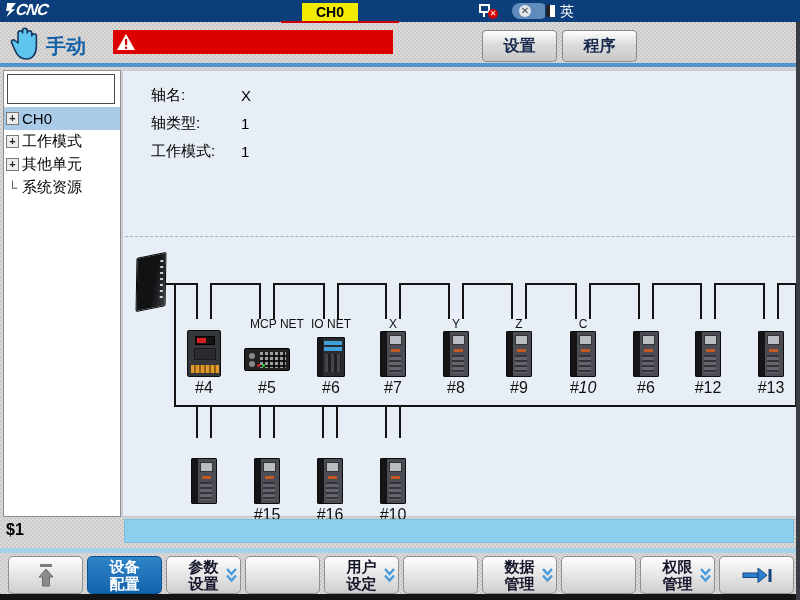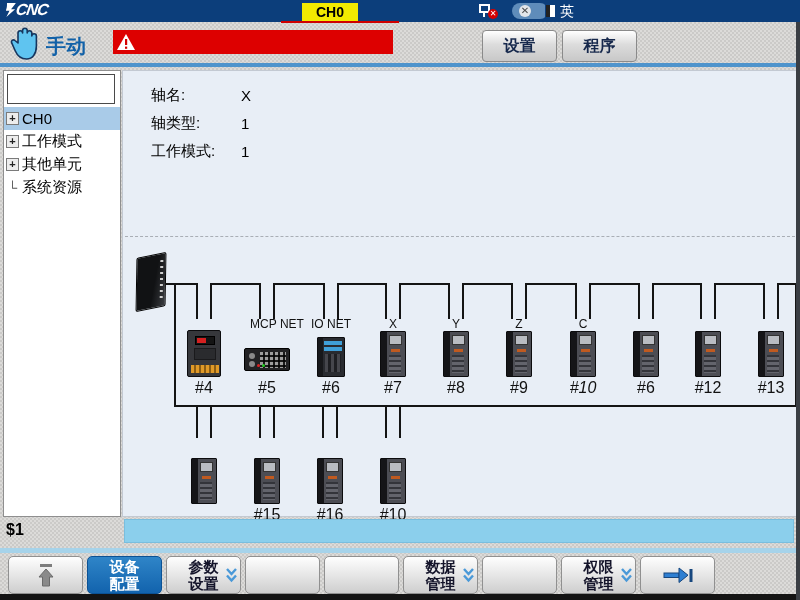--- a/index.html
+++ b/index.html
@@ -344,20 +344,28 @@
     </div>
     <div class="skey">
       <span>参数</span>
         <span>设置</span>
       <svg class="chev" width="13" height="16" viewBox="0 0 13 16">
         <path d="M2 2 L6.5 7 L11 2" fill="none" stroke="#4a99d8" stroke-width="2.4"></path>
         <path d="M2 8.5 L6.5 13.5 L11 8.5" fill="none" stroke="#4a99d8" stroke-width="2.4"></path>
       </svg>
     </div>
     <div class="skey"></div>
+    <div class="skey">
+      <span>用户</span>
+        <span>设定</span>
+      <svg class="chev" width="13" height="16" viewBox="0 0 13 16">
+        <path d="M2 2 L6.5 7 L11 2" fill="none" stroke="#4a99d8" stroke-width="2.4"></path>
+        <path d="M2 8.5 L6.5 13.5 L11 8.5" fill="none" stroke="#4a99d8" stroke-width="2.4"></path>
+      </svg>
+    </div>
     <div class="skey"></div>
     <div class="skey">
       <span>数据</span>
         <span>管理</span>
       <svg class="chev" width="13" height="16" viewBox="0 0 13 16">
         <path d="M2 2 L6.5 7 L11 2" fill="none" stroke="#4a99d8" stroke-width="2.4"></path>
         <path d="M2 8.5 L6.5 13.5 L11 8.5" fill="none" stroke="#4a99d8" stroke-width="2.4"></path>
       </svg>
     </div>
     <div class="skey"></div>

